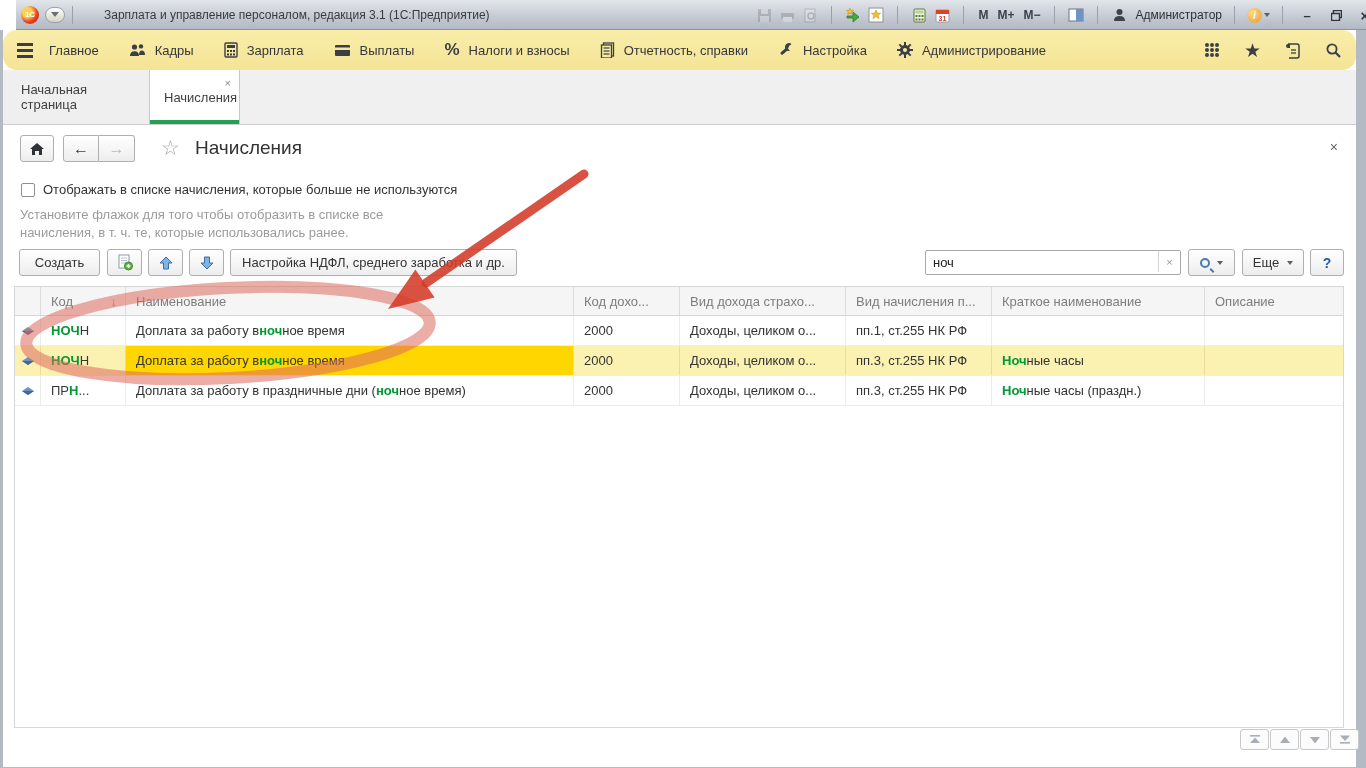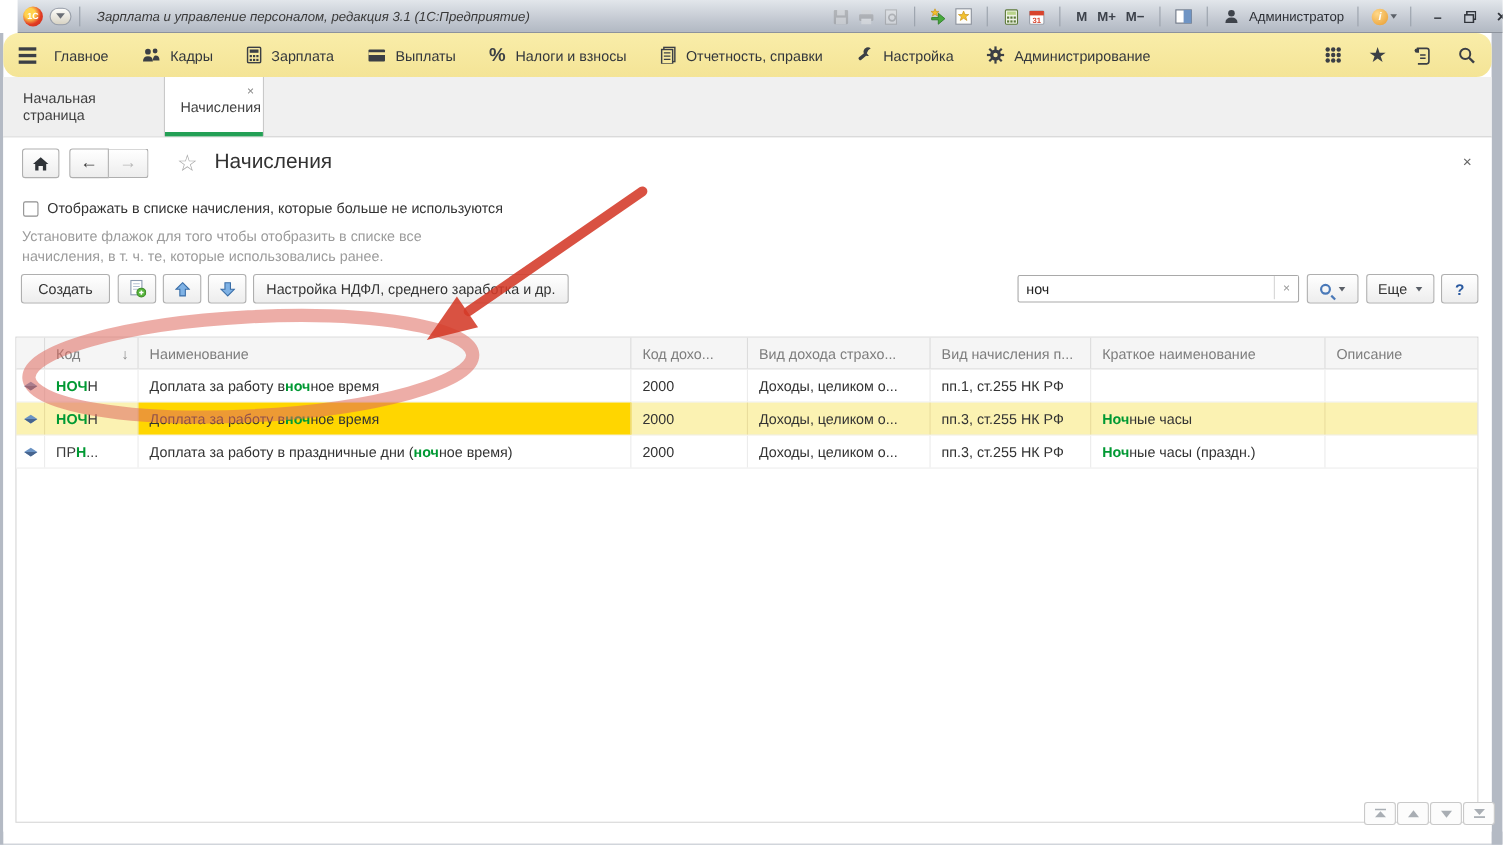--- a/index.html
+++ b/index.html
@@ -9,21 +9,21 @@
   
   .titlebar { position:absolute; top:0; left:16px; width:1366px; height:30px;
     background:linear-gradient(#e2e6eb,#bfc5ce 70%,#b2b9c3); border-bottom:1px solid #8d939d;
     display:flex; align-items:center; padding-left:5px; }
   .logo-1c { width:18px; height:18px; border-radius:50%; background:radial-gradient(circle at 35% 35%, #ffd24d 0 28%, #e23b24 60%, #c02a18); 
     color:#fff; font-size:8px; font-weight:bold; display:flex; align-items:center; justify-content:center; flex:0 0 auto; }
   .sysmenu-btn { width:20px; height:16px; margin-left:6px; border:1px solid #9aa0aa; border-radius:8px;
     background:linear-gradient(#fdfdfb,#d8d3c4); display:flex; align-items:center; justify-content:center; }
   .sysmenu-btn .tri { width:0; height:0; border-left:4px solid transparent; border-right:4px solid transparent; border-top:5px solid #6b6f76; }
   .tb-sep { width:1px; height:18px; background:#9aa1ab; margin:0 7px; flex:0 0 auto; }
-  .tb-title { font-size:12px; color:#3a3a3a; margin-left:8px; white-space:nowrap;font-style:italic; }
+  .tb-title { font-size:12px; color:#3a3a3a; margin-left:24px; white-space:nowrap; }
   .tb-right { position:absolute; right:5px; top:0; height:30px; display:flex; align-items:center; gap:5px; }
   .tb-ic { width:18px; height:18px; display:flex; align-items:center; justify-content:center; }
   .tb-ic.disabled { opacity:.4; filter:grayscale(1); }
   .mem-btn { font-size:12px; font-weight:bold; color:#3c414a; padding:0 2px; }
   .user-label { font-size:12px; color:#2e3137; margin-left:2px; white-space:nowrap; }
   .info-circle { width:15px; height:15px; border-radius:50%; background:radial-gradient(circle at 35% 30%, #ffd98a, #e79a2e); color:#fff; font-size:10px; font-weight:bold; font-style:italic;
     display:flex; align-items:center; justify-content:center; }
   .caret-down { width:0; height:0; border-left:3.5px solid transparent; border-right:3.5px solid transparent; border-top:4px solid #5b6068; margin-left:2px; }
   .winctl { width:24px; height:18px; display:flex; align-items:center; justify-content:center; color:#2f333a; font-weight:bold; }
 
@@ -74,21 +74,21 @@
   .search-input { width:100%; height:100%; border:1px solid #a9a9a9; border-radius:2px; padding:0 24px 0 7px; font-size:13px; font-family:"Liberation Sans",sans-serif; color:#222; }
   .search-clear { position:absolute; right:1px; top:1px; width:22px; height:21px; border-left:1px solid #d5d5d5; color:#9a9a9a; font-size:11px;
     display:flex; align-items:center; justify-content:center; cursor:pointer; background:#fff; }
   .loupe-btn { position:absolute; left:1185px; top:124px; width:47px; height:27px; gap:5px; }
   .more-btn { position:absolute; left:1239px; top:124px; width:62px; height:27px; gap:6px; }
   .help-btn { position:absolute; left:1307px; top:124px; width:34px; height:27px; font-size:14px; color:#2b5aa0; font-weight:bold; }
   .loupe { width:10px; height:10px; border:2px solid #4a79b8; border-radius:50%; position:relative; }
   .loupe::after { content:""; position:absolute; width:2px; height:5px; background:#4a79b8; transform:rotate(-45deg); left:9px; top:8px; }
 
   
-  .grid { position:absolute; left:11px; top:161px; width:1330px; height:442px; border:1px solid #d6d6d6; background:#fff;margin-top:20px; }
+  .grid { position:absolute; left:11px; top:161px; width:1330px; height:442px; border:1px solid #d6d6d6; background:#fff; }
   .trow { display:flex; width:100%; }
   .thead { height:29px; background:#f5f5f5; color:#7d7d7d; border-bottom:1px solid #d6d6d6; }
   .tbody-row { height:30px; border-bottom:1px solid #ededed; background:#fff; }
   .tbody-row.selected { background:#fbf2b2; }
   .tbody-row.selected .cell { border-right-color:#e9dd9d; }
   .cell { display:flex; align-items:center; padding-left:10px; border-right:1px solid #ececec; overflow:hidden; white-space:nowrap; height:100%; }
   .thead .cell { border-right:1px solid #dcdcdc; position:relative; }
   .c0 { width:26px; padding-left:0; justify-content:center; }
   .c1 { width:85px; } .c2 { width:448px; } .c3 { width:106px; } .c4 { width:166px; }
   .c5 { width:146px; } .c6 { width:213px; } .c7 { width:138px; border-right:none !important;text-align:right; }

